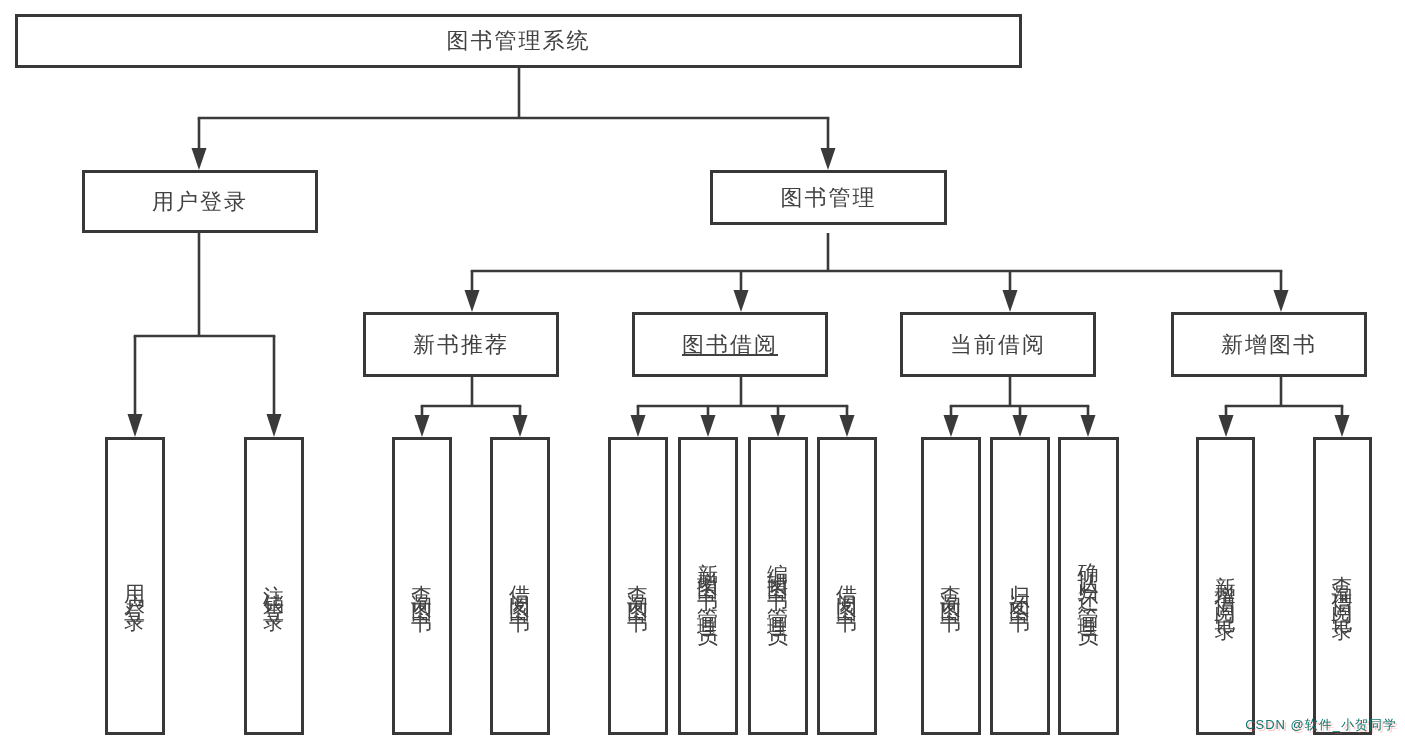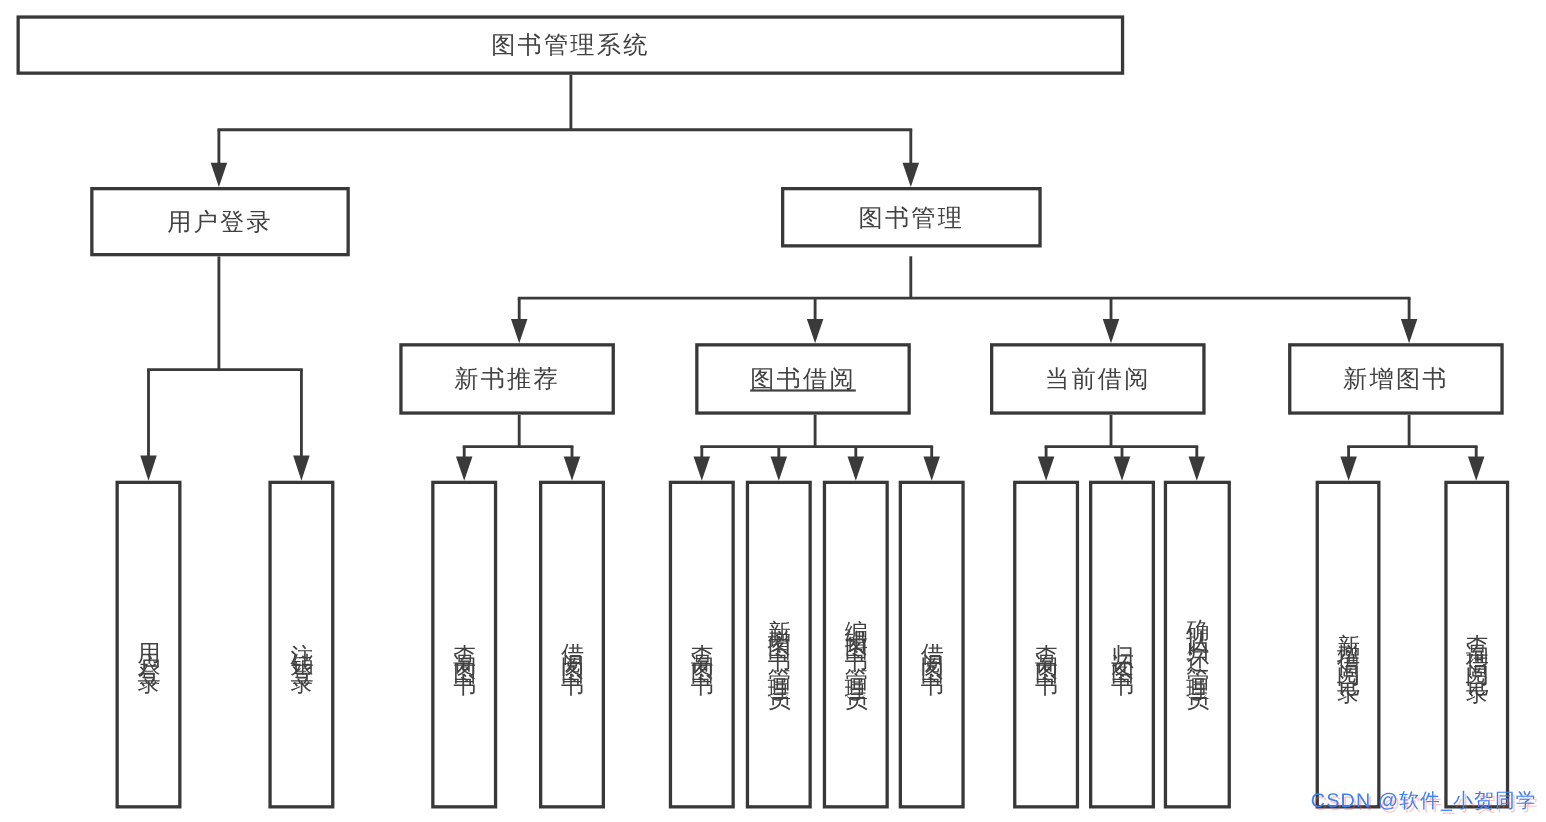--- a/index.html
+++ b/index.html
@@ -77,22 +77,22 @@
   .lf9  { left: 921px;  width: 60px; }
   .lf10 { left: 990px;  width: 60px; }
   .lf11 { left: 1058px; width: 61px; }
   .lf12 { left: 1196px; width: 59px; }
   .lf13 { left: 1313px; width: 59px; }
   .watermark {
     position: absolute;
     right: 8px;
     top: 716px;
     z-index: 2;
-    font-size: 18px;
-    color: #3b82f6;
+    font-size: 13px;
+    color: #0f766e;
     text-shadow: 2px 2px 0 rgba(252, 85, 85, 0.35);
     white-space: nowrap;
     letter-spacing: 1px;
   }
 </style>
 </head>
 <body>
 
 <div class="canvas">
 

